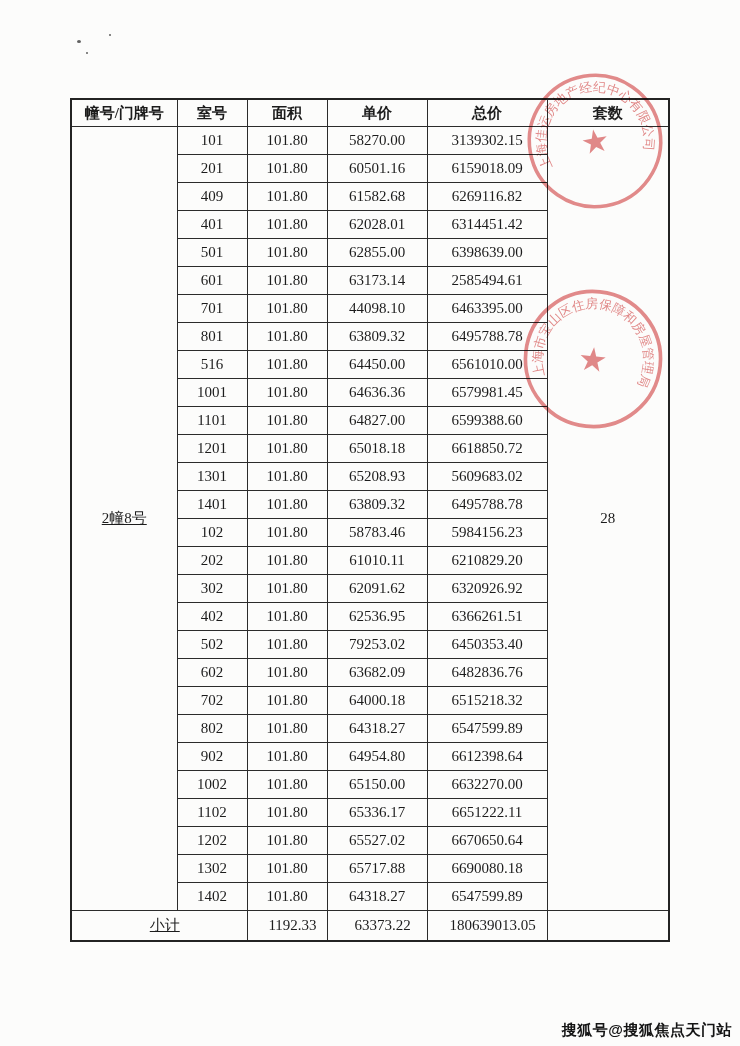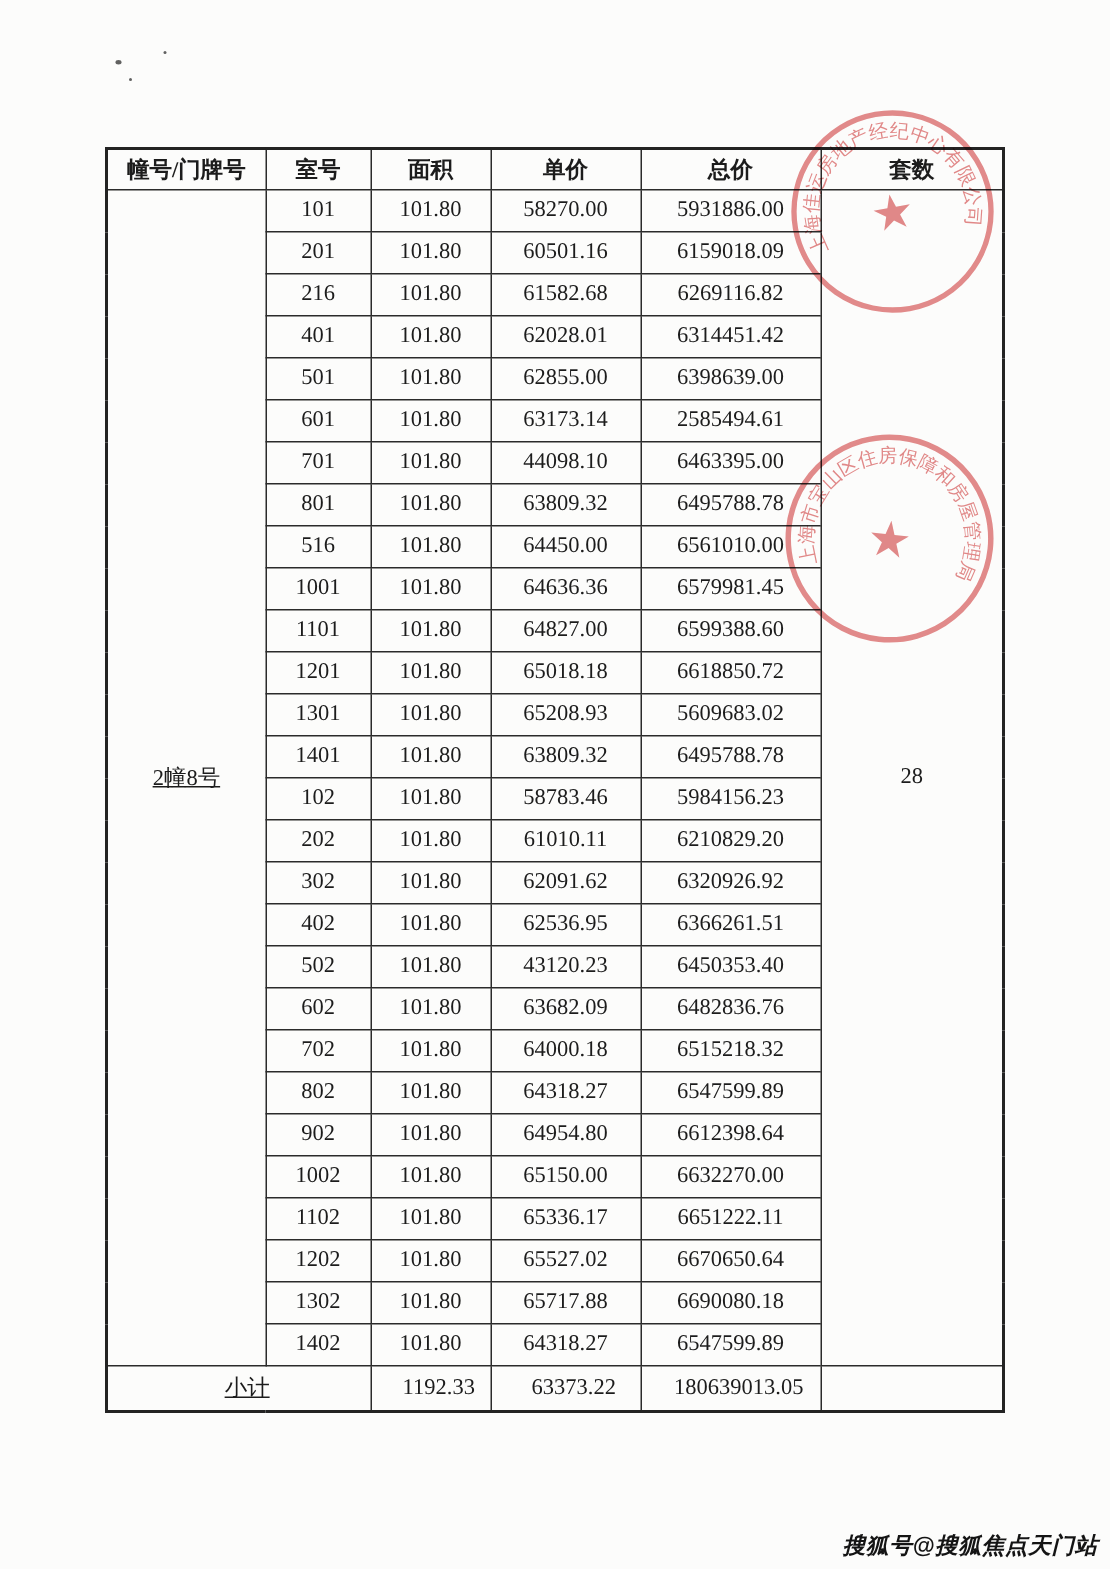--- a/index.html
+++ b/index.html
@@ -56,21 +56,20 @@
 
   
   .watermark {
     position:absolute;
     right:8px; bottom:6px;
     font-size:15px;
     font-weight:bold;
     color:#141414;
     font-family:"Liberation Sans", sans-serif;
     letter-spacing:0.5px;
-    font-style:italic;
   }
 </style>
 </head>
 <body>
 
 <span class="speck speck-1"></span>
 <span class="speck speck-2"></span>
 <span class="speck speck-3"></span>
 
 <table class="doc-table">
@@ -91,31 +90,31 @@
       <th>总价</th>
       <th>套数</th>
     </tr>
   </thead>
   <tbody id="data-rows">
       <tr>
         <td rowspan="28" class="bold">2幢8号</td>
         <td>101</td>
         <td>101.80</td>
         <td>58270.00</td>
-        <td>5931886.00</td>
+        <td>3139302.15</td>
         <td rowspan="28">28</td>
       </tr>
       <tr>
         <td>201</td>
         <td>101.80</td>
         <td>60501.16</td>
         <td>6159018.09</td>
       </tr>
       <tr>
-        <td>216</td>
+        <td>409</td>
         <td>101.80</td>
         <td>61582.68</td>
         <td>6269116.82</td>
       </tr>
       <tr>
         <td>401</td>
         <td>101.80</td>
         <td>62028.01</td>
         <td>6314451.42</td>
       </tr>
@@ -199,21 +198,21 @@
       </tr>
       <tr>
         <td>402</td>
         <td>101.80</td>
         <td>62536.95</td>
         <td>6366261.51</td>
       </tr>
       <tr>
         <td>502</td>
         <td>101.80</td>
-        <td>43120.23</td>
+        <td>79253.02</td>
         <td>6450353.40</td>
       </tr>
       <tr>
         <td>602</td>
         <td>101.80</td>
         <td>63682.09</td>
         <td>6482836.76</td>
       </tr>
       <tr>
         <td>702</td>

